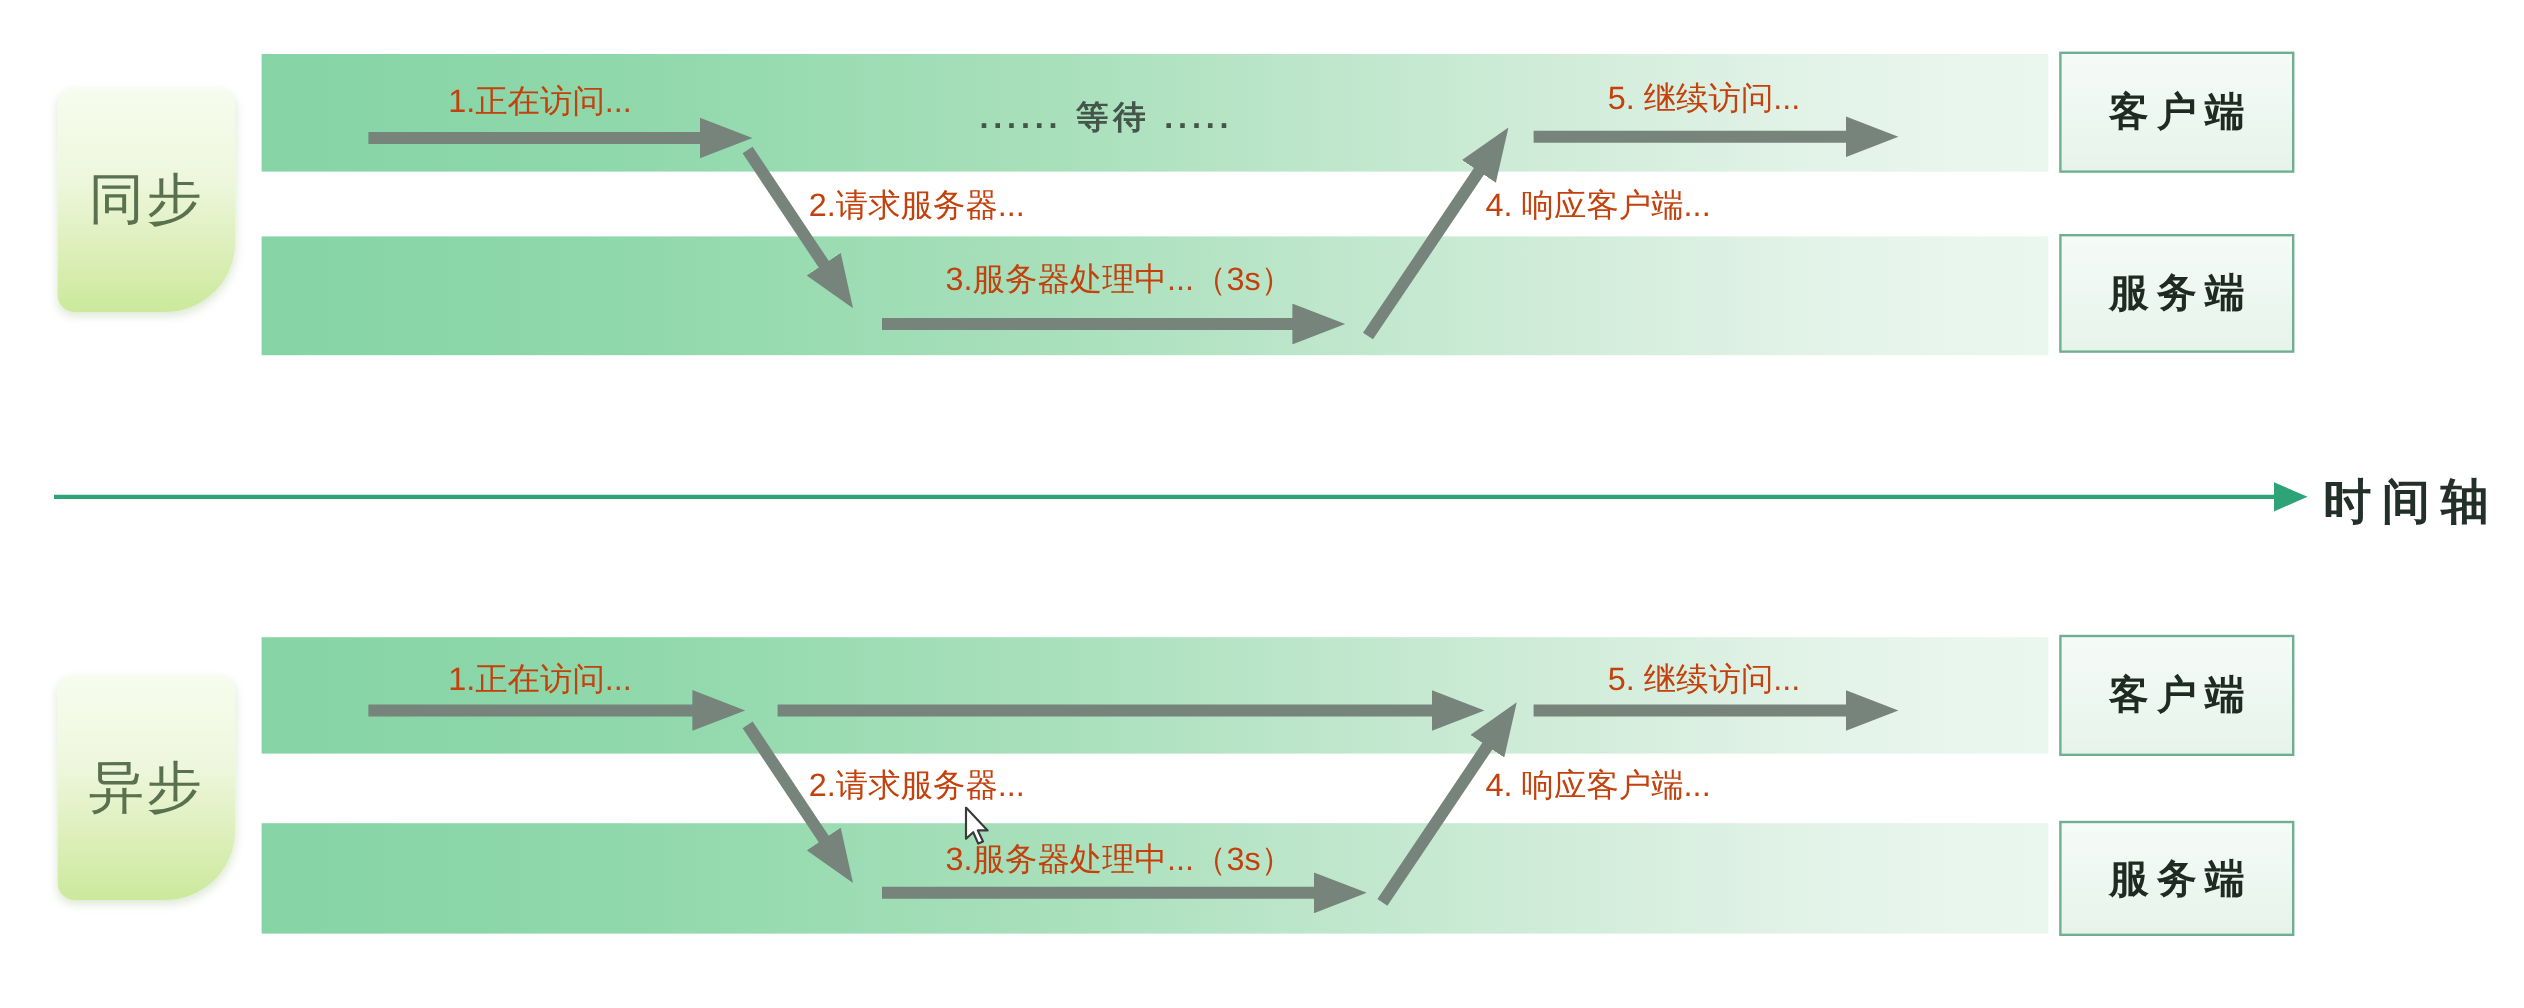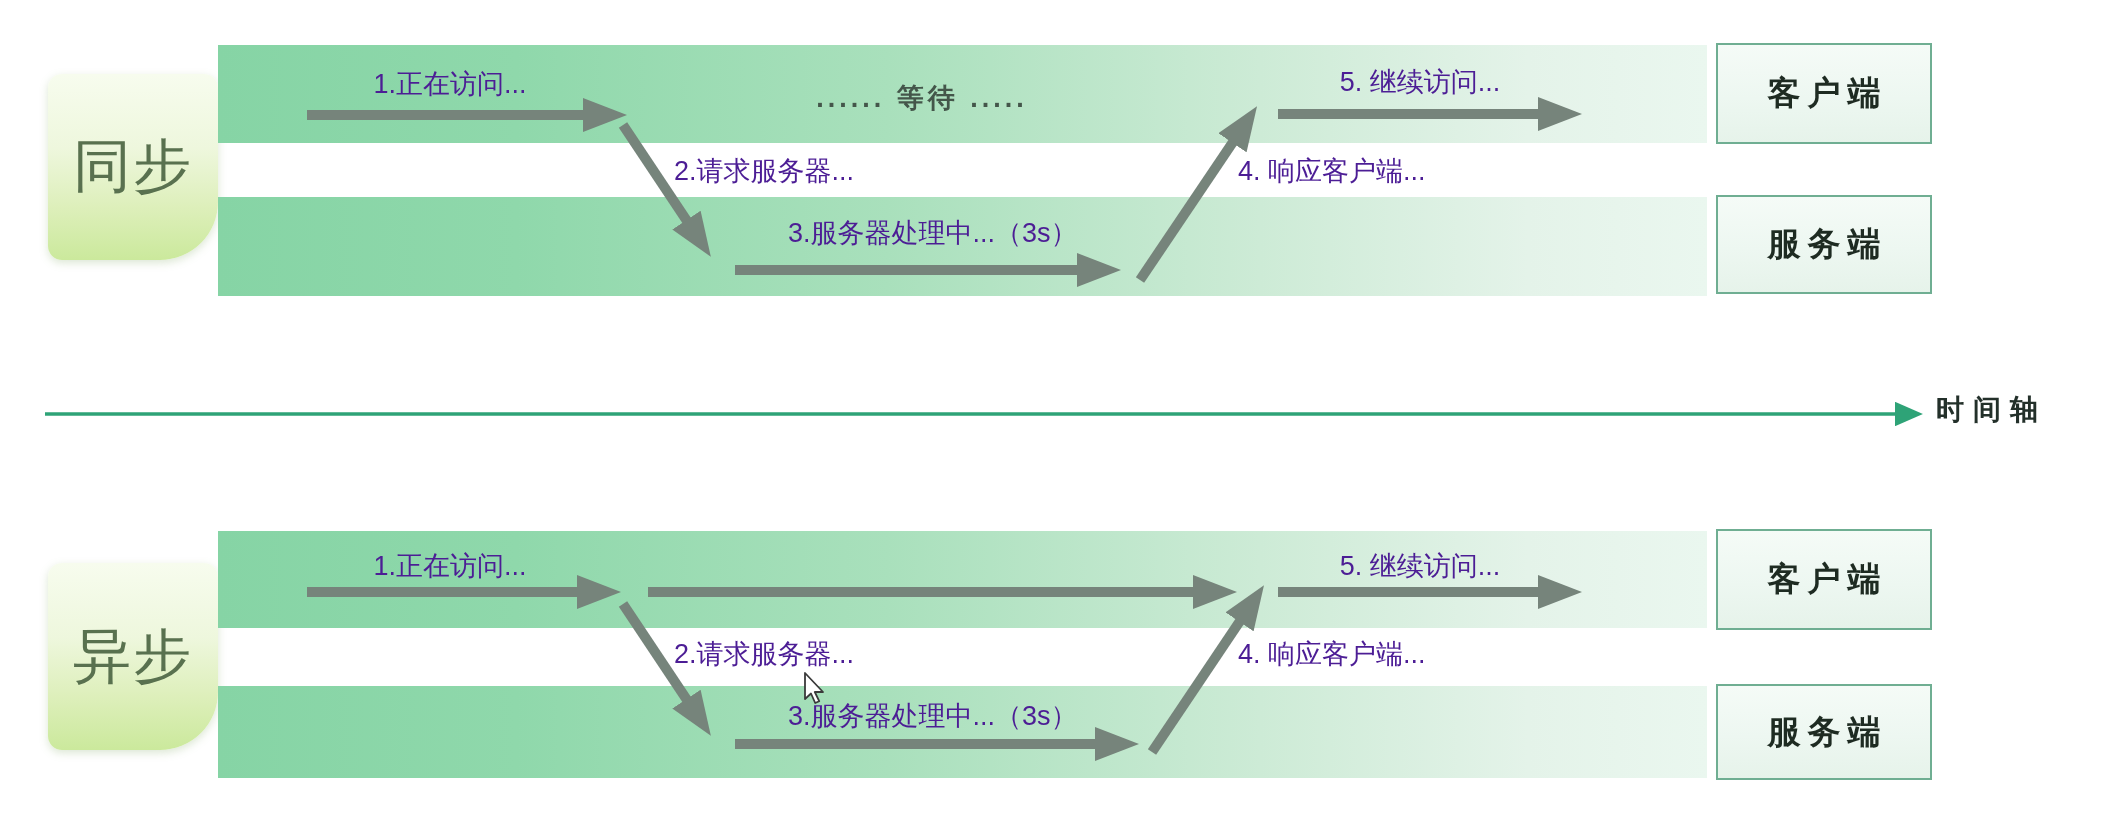--- a/index.html
+++ b/index.html
@@ -17,52 +17,52 @@
     background:linear-gradient(90deg,#86d4a5 0%,#8fd8ab 20%,#a9e0bc 45%,#cdebD6 70%,#e4f3e9 88%,#eaf7ef 100%);
   }
   .band.sync-client{top:45px;height:98px;}
   .band.sync-server{top:197px;height:99px;}
   .band.async-client{top:531px;height:97px;}
   .band.async-server{top:686px;height:92px;}
 
   
   .endpoint{
     position:absolute;
-    left:1716px;width:216px;
+    left:1716px;width:196px;
     box-sizing:border-box;
     border:2px solid #6fae92;
     background:linear-gradient(180deg,#f5fbf7 0%,#edf7f1 55%,#e6f3ea 100%);
     display:flex;align-items:center;justify-content:center;
     font-family:"DejaVu Serif", serif;
     font-weight:900;font-size:33px;color:#1e2b22;
     letter-spacing:7px;text-indent:7px;
   }
   .endpoint.sync-client{top:43px;height:101px;}
   .endpoint.sync-server{top:195px;height:99px;}
   .endpoint.async-client{top:529px;height:101px;}
   .endpoint.async-server{top:684px;height:96px;}
 
   
   .mode{
     position:absolute;
-    left:48px;width:170px;
+    left:48px;width:148px;
     border-radius:14px 14px 58px 14px;
     background:linear-gradient(180deg,#f7fcee 0%,#eef7dd 40%,#ddefba 72%,#cbe99c 100%);
     box-shadow:0 3px 8px rgba(130,170,100,0.28);
     display:flex;align-items:center;justify-content:center;
-    font-size:58px;color:#59714f;letter-spacing:2px;
+    font-size:46px;color:#59714f;letter-spacing:2px;
   }
   .mode.sync{top:74px;height:186px;}
   .mode.async{top:563px;height:187px;}
 
   
   .lbl{
     position:absolute;
     font-size:27px;line-height:30px;
-    color:#4c1d95;white-space:nowrap;
+    color:#c2410c;white-space:nowrap;
   }
   .lbl.center{transform:translateX(-50%);}
   .lbl.wait{letter-spacing:4px;font-weight:bold;color:#44564a;text-align:right;}
 
   .lbl.s1-sync{left:450px;top:69px;}
   .lbl.wait-sync{left:922px;top:83px;}
   .lbl.s2-sync{left:674px;top:156px;}
   .lbl.s3-sync{left:788px;top:218px;}
   .lbl.s4-sync{left:1238px;top:156px;}
   .lbl.s5-sync{left:1420px;top:67px;}
@@ -71,21 +71,21 @@
   .lbl.s23-async{left:968px;top:547px;}
   .lbl.s2-async{left:674px;top:639px;}
   .lbl.s3-async{left:788px;top:701px;}
   .lbl.s4-async{left:1238px;top:639px;}
   .lbl.s5-async{left:1420px;top:551px;}
 
   
   .axis-label{
     position:absolute;left:1936px;top:391px;
     font-family:"DejaVu Serif", serif;
-    font-weight:900;font-size:28px;color:#23302a;
+    font-weight:900;font-size:40px;color:#23302a;
     letter-spacing:9px;white-space:nowrap;text-align:right;
   }
 
   svg.overlay{position:absolute;left:0;top:0;}
   #cursor{position:absolute;left:803px;top:672px;}
 </style>
 </head>
 <body>
 
 <div id="canvas">

